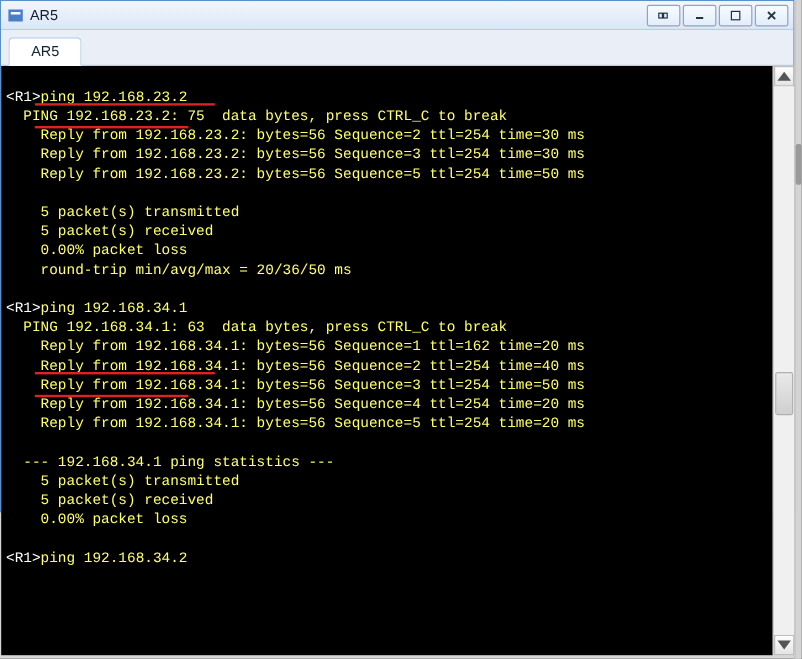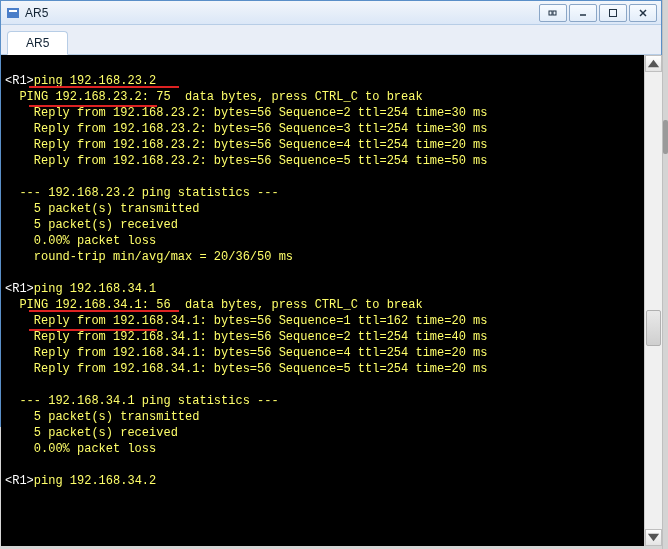--- a/index.html
+++ b/index.html
@@ -81,33 +81,32 @@
       </div>
   </div>
 
   <div class="term-wrap">
     <div class="term-area">
       <div class="blank"></div>
       <div class="line"><span class="white">&lt;R1&gt;</span><span>ping 192.168.23.2</span></div>
       <div class="line">  PING 192.168.23.2: 75  data bytes, press CTRL_C to break</div>
       <div class="line">    Reply from 192.168.23.2: bytes=56 Sequence=2 ttl=254 time=30 ms</div>
       <div class="line">    Reply from 192.168.23.2: bytes=56 Sequence=3 ttl=254 time=30 ms</div>
-      <div class="line">    Reply from 192.168.23.2: bytes=56 Sequence=4 ttl=254 time=20 ms</div>
       <div class="line">    Reply from 192.168.23.2: bytes=56 Sequence=5 ttl=254 time=50 ms</div>
       <div class="blank"></div>
-      <div class="line">  --- 192.168.23.2 ping statistics ---</div>
       <div class="line">    5 packet(s) transmitted</div>
       <div class="line">    5 packet(s) received</div>
       <div class="line">    0.00% packet loss</div>
       <div class="line">    round-trip min/avg/max = 20/36/50 ms</div>
       <div class="blank"></div>
       <div class="line"><span class="white">&lt;R1&gt;</span><span>ping 192.168.34.1</span></div>
-      <div class="line">  PING 192.168.34.1: 56  data bytes, press CTRL_C to break</div>
+      <div class="line">  PING 192.168.34.1: 63  data bytes, press CTRL_C to break</div>
       <div class="line">    Reply from 192.168.34.1: bytes=56 Sequence=1 ttl=162 time=20 ms</div>
       <div class="line">    Reply from 192.168.34.1: bytes=56 Sequence=2 ttl=254 time=40 ms</div>
+      <div class="line">    Reply from 192.168.34.1: bytes=56 Sequence=3 ttl=254 time=50 ms</div>
       <div class="line">    Reply from 192.168.34.1: bytes=56 Sequence=4 ttl=254 time=20 ms</div>
       <div class="line">    Reply from 192.168.34.1: bytes=56 Sequence=5 ttl=254 time=20 ms</div>
       <div class="blank"></div>
       <div class="line">  --- 192.168.34.1 ping statistics ---</div>
       <div class="line">    5 packet(s) transmitted</div>
       <div class="line">    5 packet(s) received</div>
       <div class="line">    0.00% packet loss</div>
       <div class="blank"></div>
       <div class="line"><span class="white">&lt;R1&gt;</span><span>ping 192.168.34.2</span></div>
 

